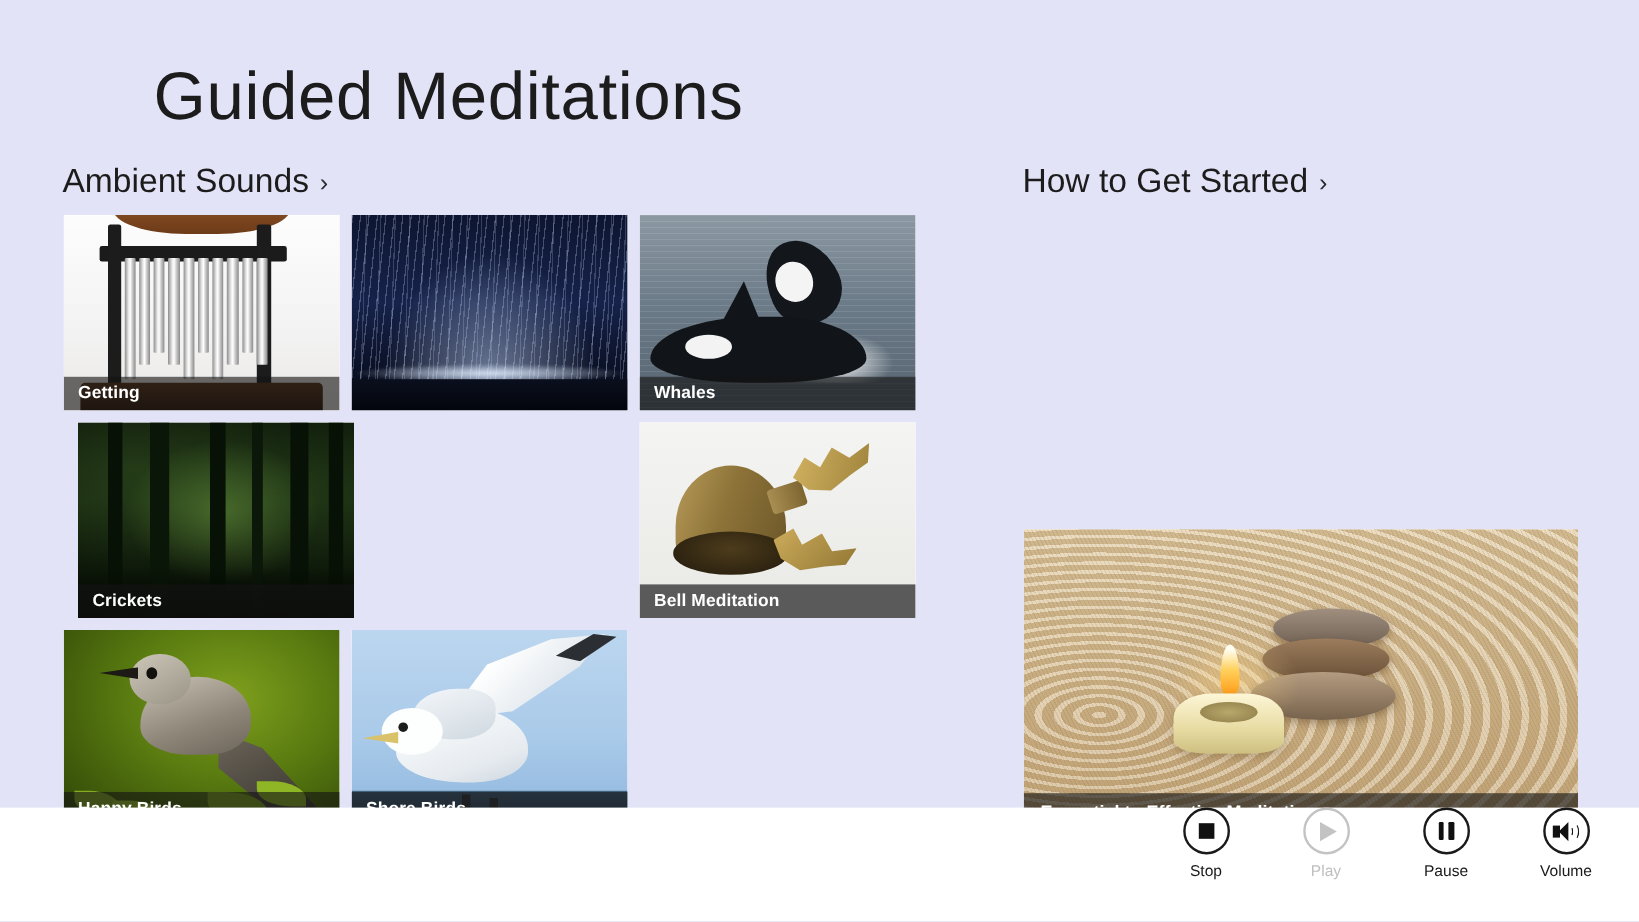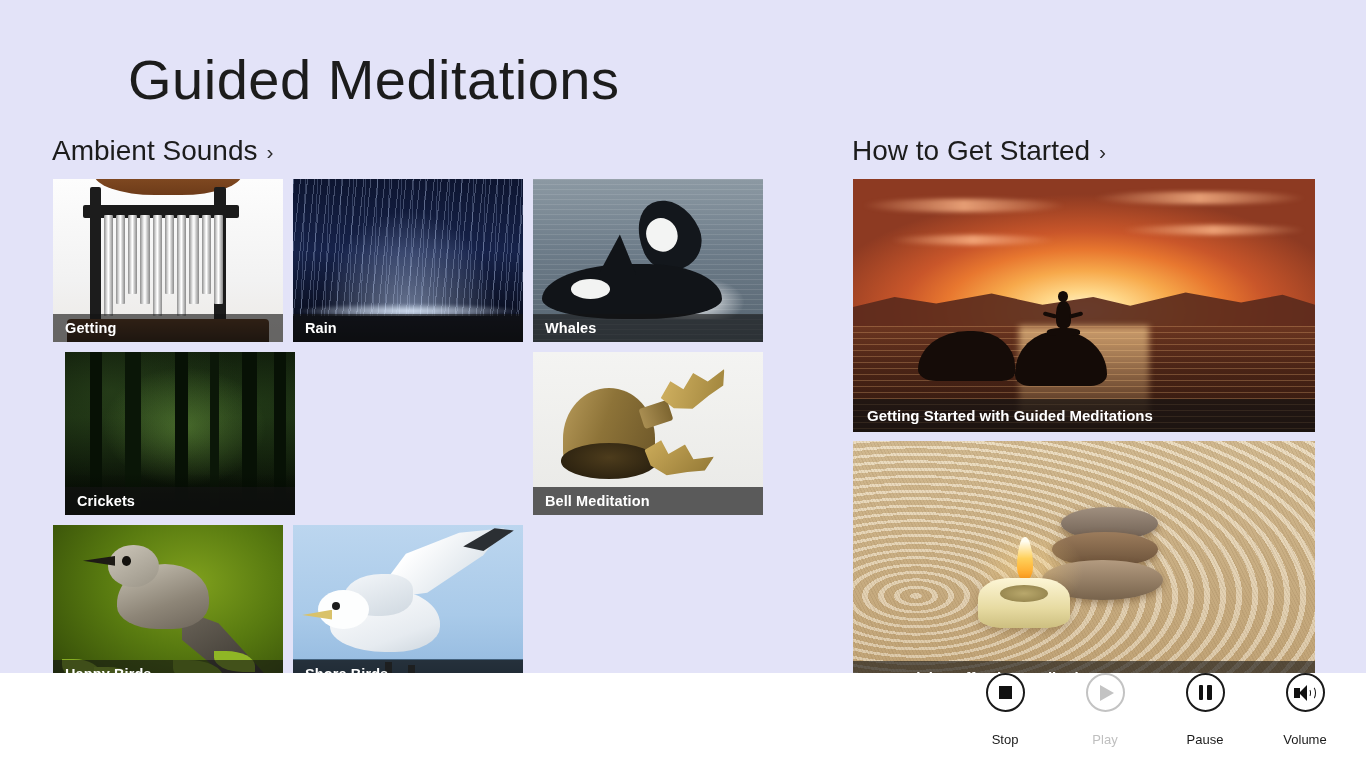--- a/index.html
+++ b/index.html
@@ -440,21 +440,21 @@
   }
 
   
   .appbar {
     position:absolute; left:0; right:0; bottom:0; height:95px;
     background:#ffffff;
   }
   .tbtn {
     position:absolute;
     width:72px;
-    display:flex; flex-direction:column; align-items:center; gap:20px;
+    display:flex; flex-direction:column; align-items:center; gap:6px;
     cursor:pointer; user-select:none;
   }
   .tbtn .ring {
     width:39px; height:39px; border-radius:50%;
     border:2px solid #1a1a1a;
     display:flex; align-items:center; justify-content:center;
   }
   .tbtn .cap { font-size:13px; color:#1a1a1a; }
   .tbtn.disabled .ring { border-color:#c3c3c3; }
   .tbtn.disabled .cap { color:#bfbfbf; }
@@ -526,21 +526,20 @@
       <div class="label">Getting</div>
     </div>
 
     <div class="tile" style="left:240px; top:0px;">
       <div class="art art-rain">
         <div class="streaks"></div>
           <div class="streaks2"></div>
         <div class="splash"></div>
           <div class="ground"></div>
       </div>
-      <div class="label">Rain</div>
     </div>
 
     <div class="tile" style="left:480px; top:0px;">
       <div class="art art-whales">
         <div class="ripple"></div>
         <div class="spray"></div>
         <div class="orca-sm"></div>
         <div class="orca-big"></div>
         <div class="fin"></div>
       </div>
@@ -603,41 +602,20 @@
         <div class="legs"></div>
           <div class="legs2"></div>
       </div>
       <div class="label">Shore Birds</div>
     </div>
 
   </div>
 
   <div class="right-col">
 
-    <div class="wtile" style="top:0px;">
-      <div class="art art-sunset">
-        <div class="cloud"></div>
-          <div class="cloud"></div>
-          <div class="cloud"></div>
-          <div class="cloud"></div>
-        <div class="hills"></div>
-        <div class="water"></div>
-        <div class="glint"></div>
-        <div class="rock-l"></div>
-        <div class="rock-r"></div>
-        <div class="person">
-          <div class="head"></div>
-            <div class="torso"></div>
-          <div class="arm-l"></div>
-            <div class="arm-r"></div>
-            <div class="legs"></div>
-        </div>
-      </div>
-      <div class="label">Getting Started with Guided Meditations</div>
-    </div>
 
     <div class="wtile" style="top:262px;">
       <div class="art art-zen">
         <div class="rakes"></div>
         <div class="grain"></div>
         <div class="stone s1"></div>
         <div class="stone s2"></div>
         <div class="stone s3"></div>
         <div class="glow"></div>
         <div class="flame"></div>

